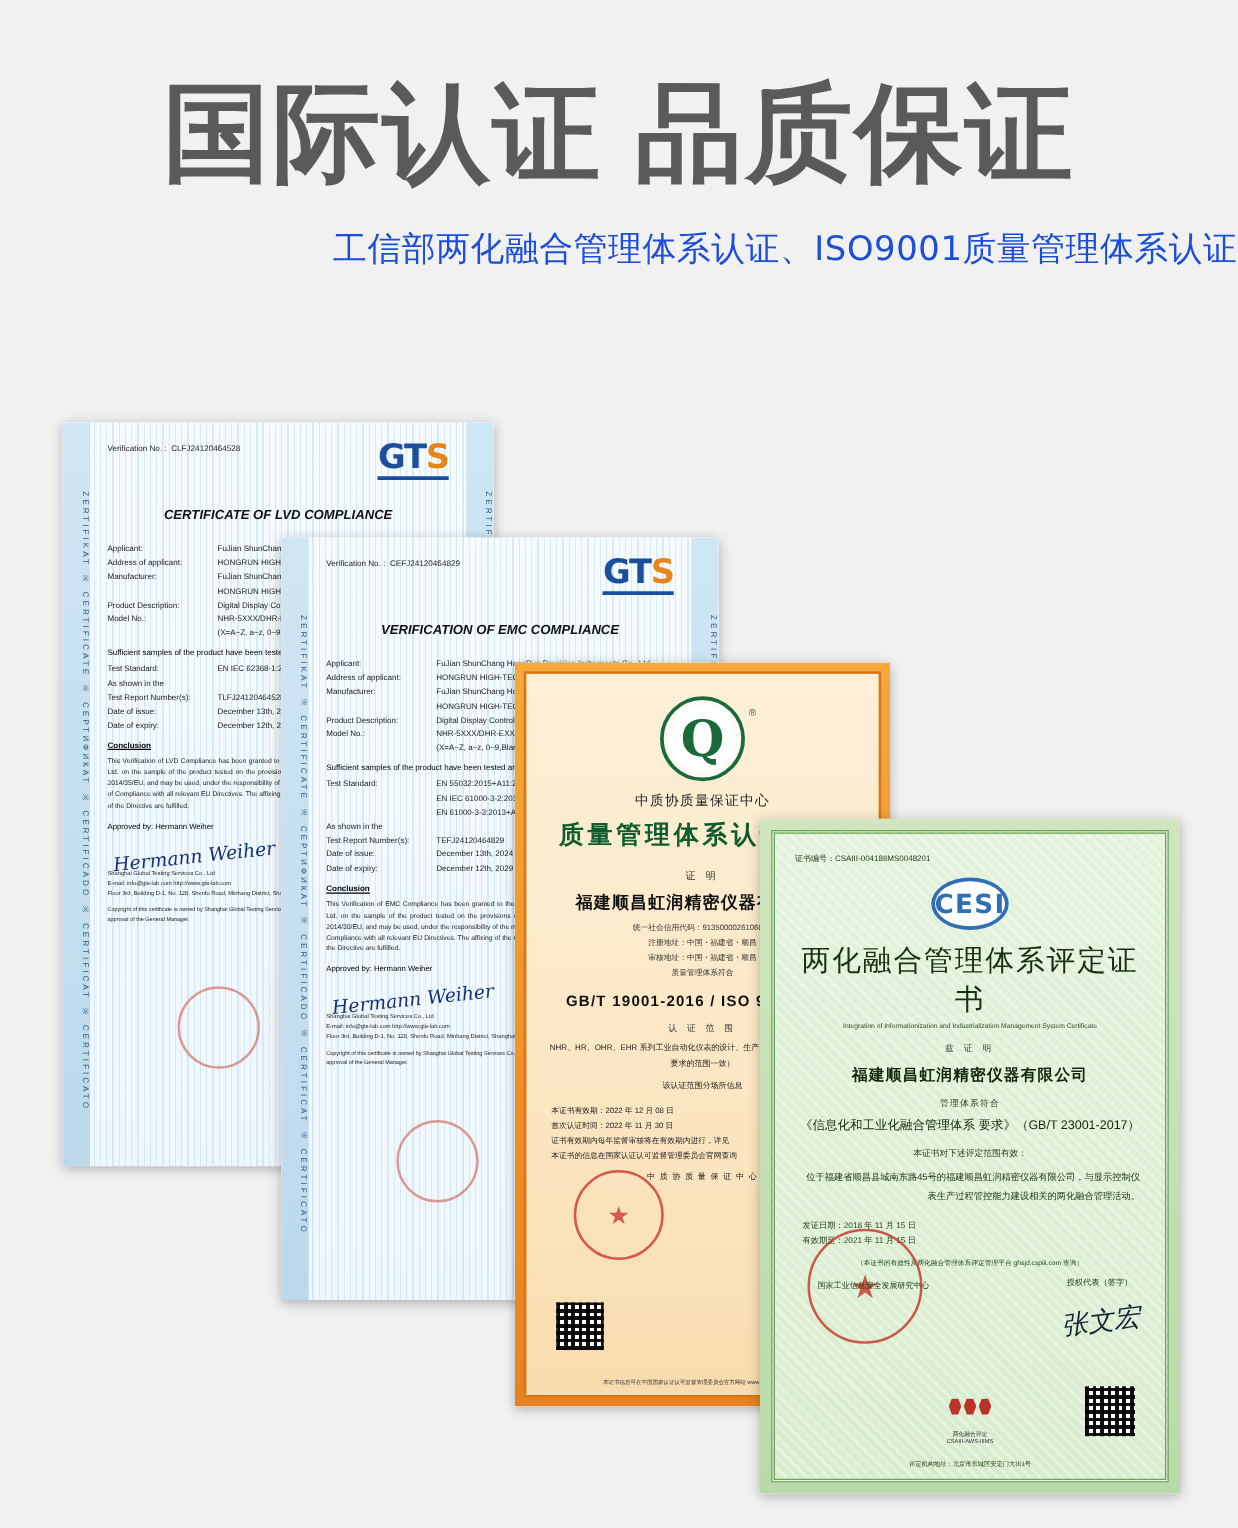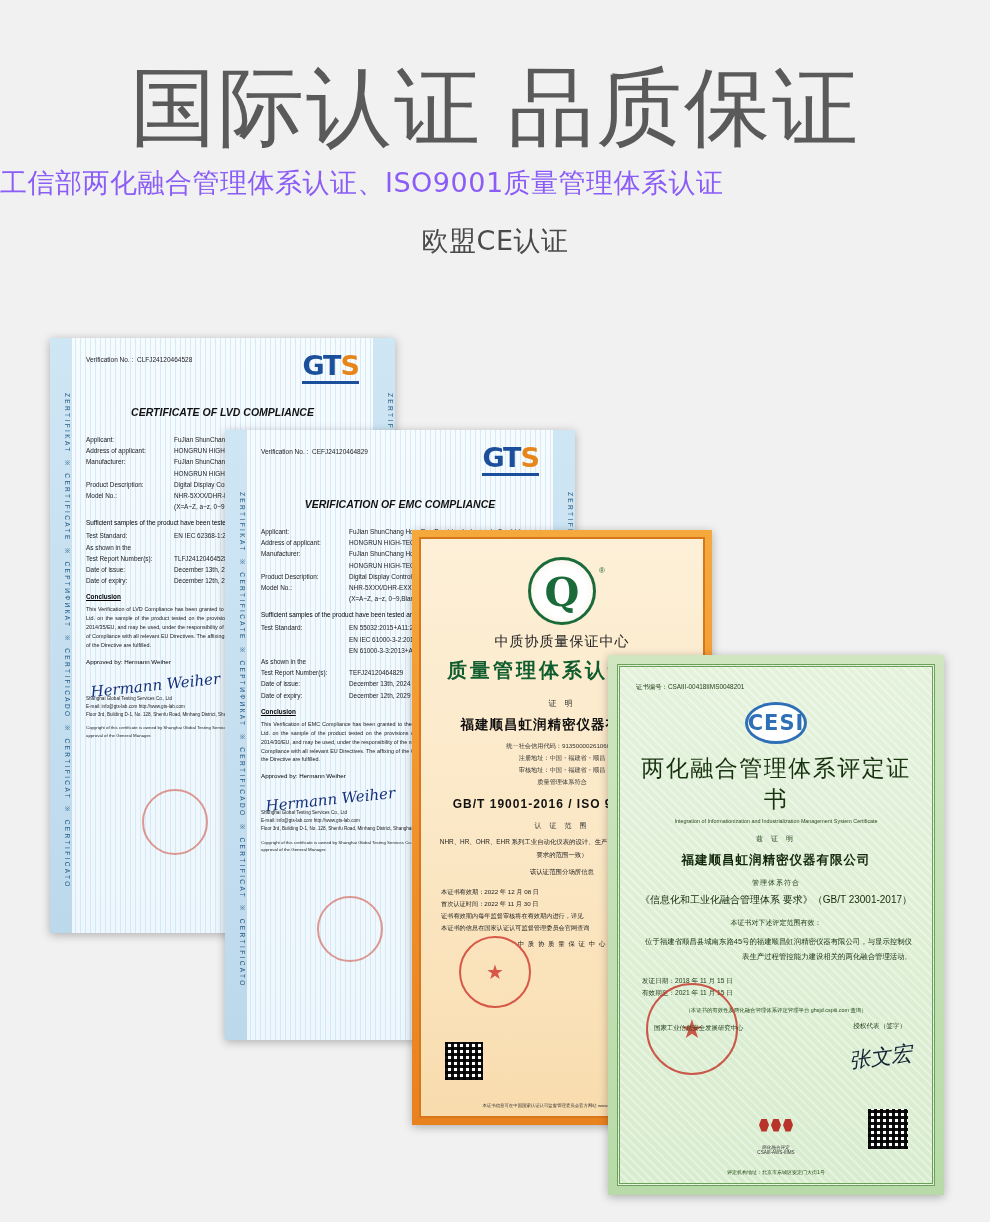--- a/index.html
+++ b/index.html
@@ -15,32 +15,32 @@
     width: 990px;
     height: 1222px;
     background: #f1f1f1;
   }
 
   
   .headline {
     text-align: center;
     padding-top: 58px;
     font-size: 86px;
-    font-weight: normal;
+    font-weight: bold;
     letter-spacing: 2px;
     color: #5a5a5a;
     line-height: 1.15;
     font-family: "DejaVu Sans", "Liberation Sans", sans-serif;
   }
   .headline .sp { display: inline-block; width: 26px; }
   .subline {
-    text-align: left;
+    text-align: right;
     font-size: 27px;
-    color: #8b5cf6;
-    margin-top: 8px;
+    color: #1d4ed8;
+    margin-top: 24px;
     letter-spacing: 0.5px;
     font-family: "DejaVu Sans", "Liberation Sans", sans-serif;
   }
   .subline2 {
     text-align: center;
     font-size: 27px;
     color: #4a4a4a;
     margin-top: 22px;
     letter-spacing: 0.5px;
     font-family: "DejaVu Sans", "Liberation Sans", sans-serif;
@@ -148,21 +148,21 @@
   }
   .qac-emblem:after {
     content: "Q"; position: absolute; inset: 0;
     display: flex; align-items: center; justify-content: center;
     font-size: 40px; font-weight: bold; color: #1b6b3a;
     font-family: "DejaVu Serif","Liberation Serif",serif;
   }
   .qac-emblem-r {
     position: absolute; right: -12px; top: 6px; font-size: 8px; color: #1b6b3a;
   }
-  .qac-org { font-size: 14px; color: #222; margin-top: 8px; letter-spacing: 1px; }
+  .qac-org { font-size: 11px; color: #222; margin-top: 8px; letter-spacing: 1px; }
   .qac-h1 {
     font-size: 20px; font-weight: bold; color: #0f5c2e; margin-top: 6px;
     letter-spacing: 3px; font-family:"DejaVu Sans","Liberation Sans",sans-serif;
   }
   .qac-zm { font-size: 8px; color: #333; margin-top: 14px; letter-spacing: 3px; }
   .qac-company { font-size: 13.5px; font-weight: bold; color: #111; margin-top: 7px; letter-spacing: 1px; }
   .qac-small { font-size: 6.2px; color: #333; line-height: 1.95; margin-top: 6px; }
   .qac-std { font-size: 12px; font-weight: bold; color: #111; margin-top: 9px; letter-spacing: 1px; }
   .qac-rz { font-size: 7px; color: #333; margin-top: 10px; letter-spacing: 3px; }
   .qac-scope { font-size: 6.4px; color: #222; line-height: 1.9; margin-top: 5px; }
@@ -259,21 +259,20 @@
 </style>
 </head>
 <body>
 
 <div class="page">
 
   <div class="headline">
     <span>国际认证</span><span class="sp"></span><span>品质保证</span>
   </div>
   <div class="subline">工信部两化融合管理体系认证、ISO9001质量管理体系认证</div>
-  <div class="subline2">欧盟CE认证</div>
 
   <div class="cert-stack">
 
     <div class="cert cert-lvd">
       <div class="gts-body">
         <div class="gts-border-l">ZERTIFIKAT ※ CERTIFICATE ※ СЕРТИФИКАТ ※ CERTIFICADO ※ CERTIFICAT ※ CERTIFICATO</div>
         <div class="gts-border-r">ZERTIFIKAT ※ CERTIFICATE ※ СЕРТИФИКАТ ※ CERTIFICADO ※ CERTIFICAT ※ CERTIFICATO</div>
         <div class="gts-inner">
           <div class="gts-toprow">
             <div class="gts-verno">

